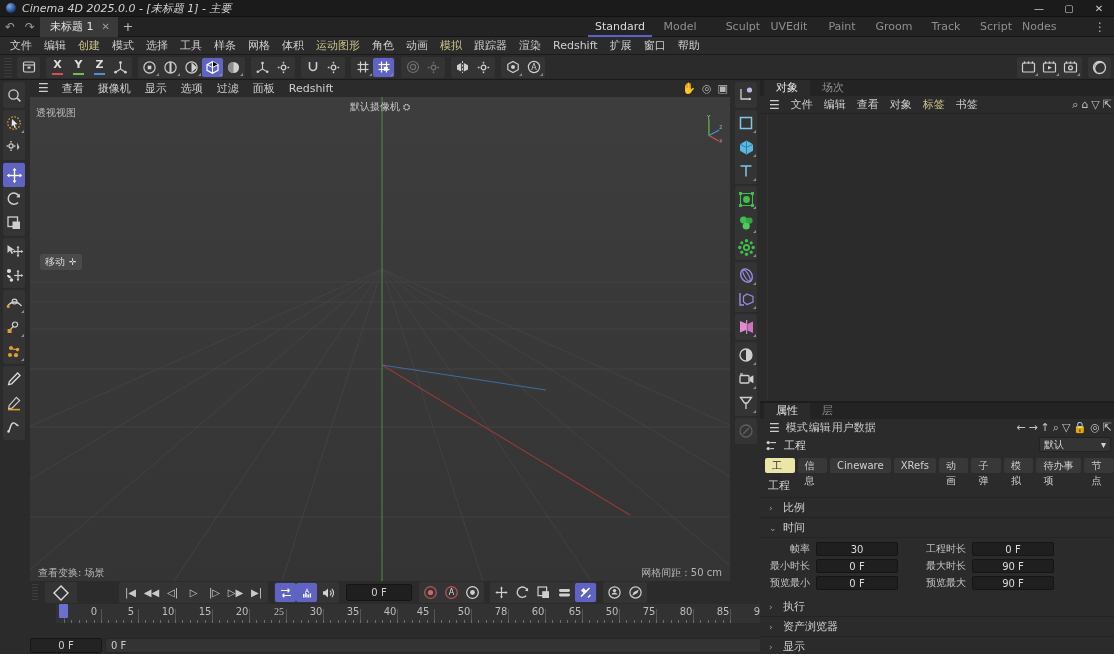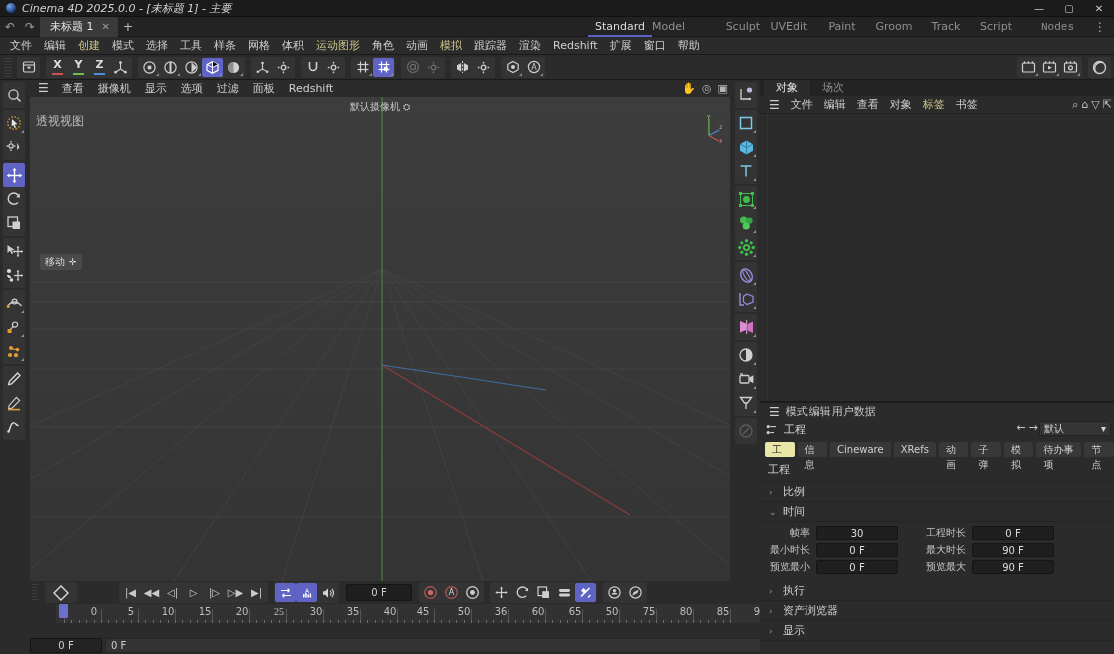--- a/index.html
+++ b/index.html
@@ -73,21 +73,21 @@
   .vbtn.dis{ color:#5e5e5e; }
   .vbtn .cnr{ position:absolute; right:1px; bottom:2px; width:0;height:0;
               border-left:3px solid transparent; border-bottom:3px solid #8d8d8d;}
 
   
   .viewport{ position:absolute; left:28px; top:0; width:704px; bottom:0; background:#2b2b2b;}
   .vpmenu{ height:16px; display:flex; align-items:center; gap:2px; padding-left:5px; }
   .vpmenu .mi{ padding:0 6px; font-size:11px; color:#cfcfcf; }
   .vpstage{ position:absolute; left:2px; right:2px; top:17px; bottom:73px;
             background:#373737; overflow:hidden; }
-  .vp-tl{ position:absolute; left:6px; top:16px; font-size:12px; color:#b9b9b9;}
+  .vp-tl{ position:absolute; left:6px; top:9px; font-size:10px; color:#b9b9b9;}
   .vp-cam{ position:absolute; left:50%; transform:translateX(-50%); top:3px;
            font-size:10px; color:#c6c6c6; display:flex; align-items:center; gap:3px;}
   .vp-move{ position:absolute; left:10px; top:157px; background:#4a4a4a; color:#dcdcdc;
             font-size:10px; padding:1px 5px; border-radius:2px; display:flex; gap:4px; align-items:center;}
   .vp-bottom{ position:absolute; left:0; right:0; bottom:0; height:16px;
               display:flex; align-items:center; justify-content:space-between;
               padding:0 8px; font-size:10px; color:#b4b4b4; }
   .axisgz{ position:absolute; right:8px; top:18px; width:28px; height:30px; }
 
   
@@ -173,28 +173,28 @@
 <div class="docrow">
   <div class="undo-ico">↶</div>
   <div class="undo-ico">↷</div>
   <div class="doctab">
     <span>未标题 1</span>
     <span class="x">✕</span>
   </div>
   <div class="docplus">+</div>
   <div class="layouts" id="layouts">
       <div class="layout active" style="width: 64px; text-align: center; padding: 0px;">Standard</div>
-      <div class="layout" style="width: 56px; text-align: left; padding: 0px;">Model</div>
+      <div class="layout" style="width: 56px; text-align: center; padding: 0px;">Model</div>
       <div class="layout" style="width: 52px; text-align: right; padding: 0px;">Sculpt</div>
       <div class="layout" style="width: 58px; text-align: center; padding: 0px;">UVEdit</div>
       <div class="layout" style="width: 48px; text-align: center; padding: 0px;">Paint</div>
       <div class="layout" style="width: 56px; text-align: center; padding: 0px;">Groom</div>
       <div class="layout" style="width: 48px; text-align: center; padding: 0px;">Track</div>
       <div class="layout" style="width: 52px; text-align: center; padding: 0px;">Script</div>
-      <div class="layout" style="width: 52px; text-align: right; padding: 0px; font-family: Liberation Mono, monospace;">Nodes</div>
+      <div class="layout" style="width: 52px; text-align: left; padding: 0px;">Nodes</div>
     </div>
   <div class="kebab">⋮</div>
 </div>
 
 <div class="menubar" id="menubar">
     <div class="menu">文件</div>
     <div class="menu">编辑</div>
     <div class="menu hl">创建</div>
     <div class="menu">模式</div>
     <div class="menu">选择</div>
@@ -669,20 +669,24 @@
       </div>
 
       <svg class="axisgz" viewBox="0 0 30 32">
         <line x1="16" y1="22" x2="16" y2="4" stroke="#6fbf4e" stroke-width="1.2"></line>
         <line x1="16" y1="22" x2="27" y2="28" stroke="#d0514f" stroke-width="1.2"></line>
         <line x1="16" y1="22" x2="27" y2="16" stroke="#4e8fd6" stroke-width="1.2"></line>
         <text x="14" y="4" font-size="6" fill="#9fd48a" font-family="DejaVu Sans">Y</text>
         <text x="27" y="30" font-size="6" fill="#e08b89" font-family="DejaVu Sans">X</text>
         <text x="27" y="15" font-size="6" fill="#86b6e0" font-family="DejaVu Sans">Z</text>
       </svg>
+      <div class="vp-bottom">
+        <span>查看变换: 场景</span>
+        <span>网格间距 : 50 cm</span>
+      </div>
     </div>
   </div>
 
   <div class="vbar right">
     <div class="vgrp">
       <div class="vbtn">
         <svg width="17" height="16" viewBox="0 0 17 16">
             <path d="M3 2 L3 12 L13 12" fill="none" stroke="#cfcfcf" stroke-width="1.3"></path>
             <circle cx="11.5" cy="3" r="2.6" fill="#b8bde0"></circle>
             <path d="M13 12 L11 10.4 L11 13.6 Z" fill="#cfcfcf"></path>
@@ -965,21 +969,21 @@
         <div class="rl-num" style="left: 230px;">30</div>
         <div class="rl-tickM" style="left: 230px;"></div>
         <div class="rl-num" style="left: 267px;">35</div>
         <div class="rl-tickM" style="left: 267px;"></div>
         <div class="rl-num" style="left: 304px;">40</div>
         <div class="rl-tickM" style="left: 304px;"></div>
         <div class="rl-num" style="left: 337px;">45</div>
         <div class="rl-tickM" style="left: 341px;"></div>
         <div class="rl-num" style="left: 378px;">50</div>
         <div class="rl-tickM" style="left: 378px;"></div>
-        <div class="rl-num" style="left: 415px;">36</div>
+        <div class="rl-num" style="left: 415px;">78</div>
         <div class="rl-tickM" style="left: 415px;"></div>
         <div class="rl-num" style="left: 452px;">60</div>
         <div class="rl-tickM" style="left: 452px;"></div>
         <div class="rl-num" style="left: 489px;">65</div>
         <div class="rl-tickM" style="left: 489px;"></div>
         <div class="rl-num" style="left: 526px;">50</div>
         <div class="rl-tickM" style="left: 526px;"></div>
         <div class="rl-num" style="left: 563px;">75</div>
         <div class="rl-tickM" style="left: 563px;"></div>
         <div class="rl-num" style="left: 600px;">80</div>
@@ -1113,20 +1117,24 @@
         <span>⌂</span>
         <span>▽</span>
         <span>⇱</span>
       </div>
 
     <div class="objlist">
       <div class="sep"></div>
     </div>
 
     <div class="attrpanel">
+      <div class="ptabrow" id="atrtabs">
+          <div class="ptab active">属性</div>
+          <div class="ptab">层</div>
+        </div>
       <div class="ahead" id="atrmenu">
         <span style="color:#cdcdcd;padding:0 5px;font-size:12px;line-height:1">☰</span>
       <span class="mi">模式</span>
           <span class="mi">编辑</span>
           <span class="mi">用户数据</span>
         </div>
       <div class="pm-icons" style="top:16px;" id="atricons">
           <span>←</span>
           <span>→</span>
           <span>↑</span>

